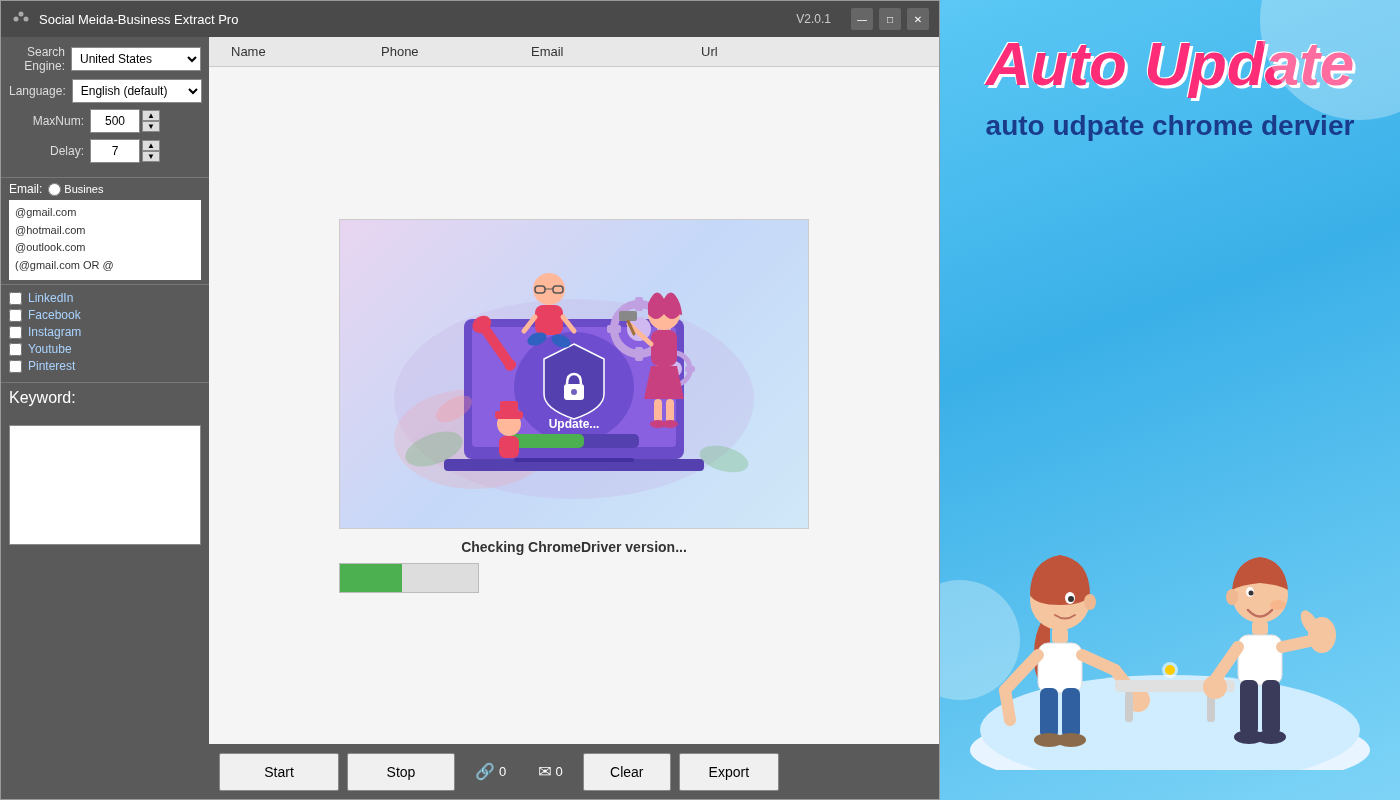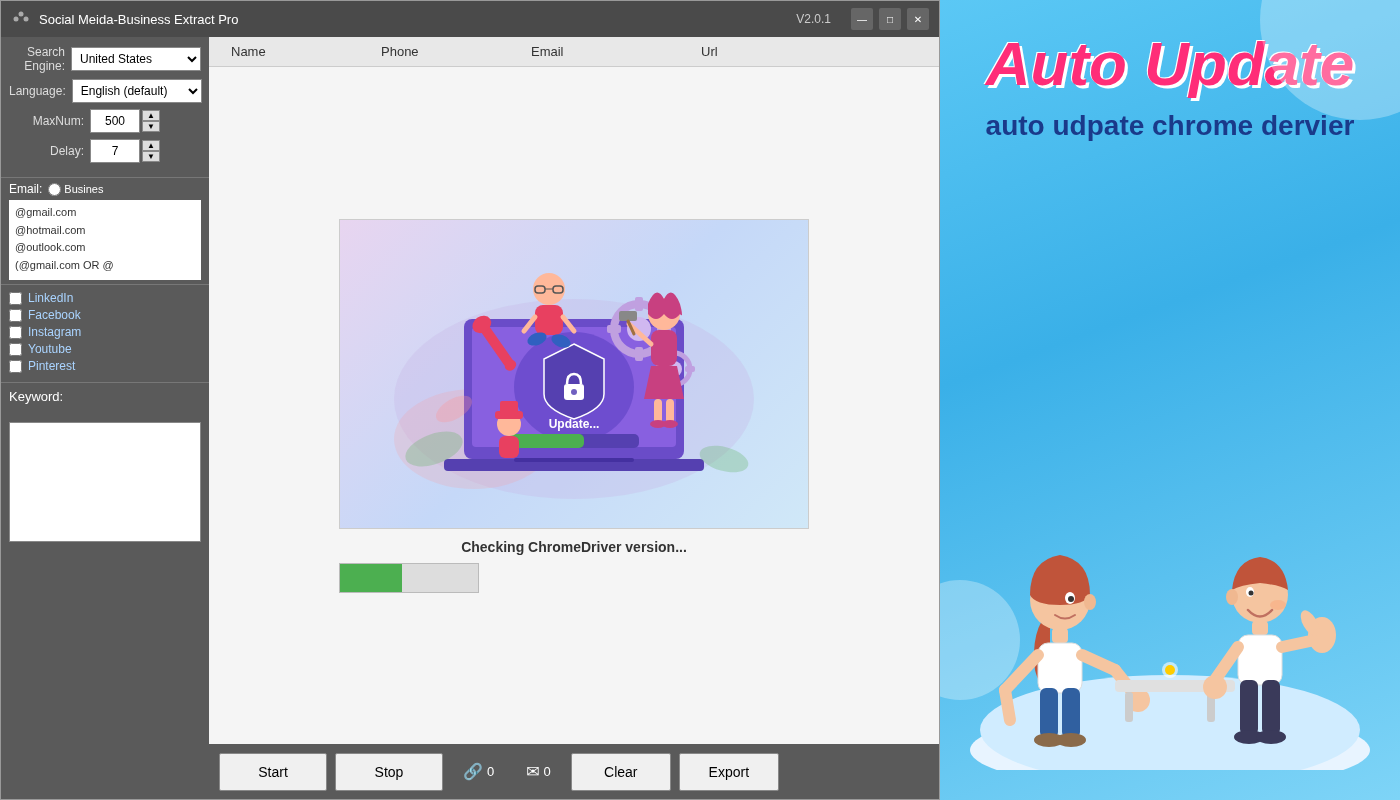--- a/index.html
+++ b/index.html
@@ -196,21 +196,21 @@
 
     
     #keyword-section {
       background: #5a5a5a;
       padding: 6px 8px;
       border-top: 1px solid #777;
       flex: 1;
     }
     #keyword-section label {
       color: #fff;
-      font-size: 13px;
+      font-size: 16px;
       display: block;
       margin-bottom: 18px;
     }
     #keyword-input {
       width: 100%;
       height: 120px;
       background: #fff;
       border: 1px solid #888;
       font-size: 11px;
       padding: 4px;
@@ -314,23 +314,23 @@
     }
     .toolbar-btn {
       height: 38px;
       padding: 0 20px;
       font-size: 14px;
       border: 1px solid #888;
       background: #f0f0f0;
       cursor: pointer;
       border-radius: 2px;
     }
-    #start-btn { width: 108px; }
+    #start-btn { width: 120px; }
     #stop-btn { width: 108px; }
-    #clear-btn { width: 100px; }
+    #clear-btn { width: 88px; }
     #export-btn { width: 100px; }
 
     .counter-badge {
       display: flex;
       align-items: center;
       gap: 4px;
       color: #fff;
       font-size: 13px;
       padding: 0 12px;
     }

